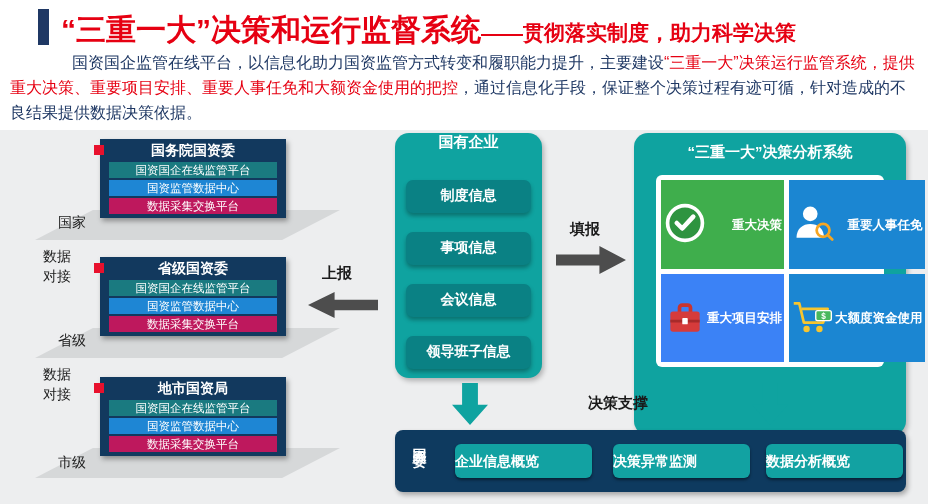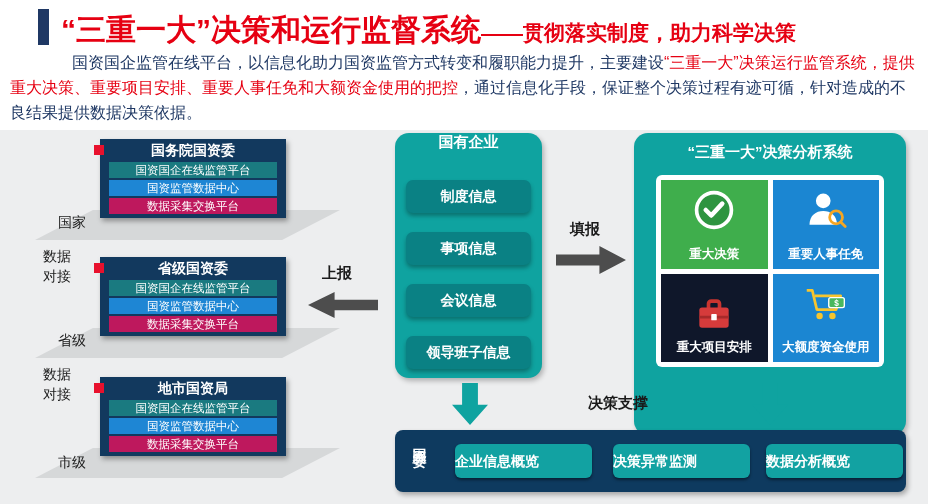--- a/index.html
+++ b/index.html
@@ -41,33 +41,33 @@
               clip-path:polygon(0 30%,62% 30%,62% 0,100% 50%,62% 100%,62% 70%,0 70%);}
   .arrow-down{position:absolute;width:36px;height:42px;background:#0fa3a0;z-index:4;
               clip-path:polygon(28% 0,72% 0,72% 52%,100% 52%,50% 100%,0 52%,28% 52%);}
 
   
   .ent-box{position:absolute;left:395px;top:3px;width:147px;height:245px;background:#0fa3a0;
            border-radius:14px;z-index:3;box-shadow:2px 3px 5px rgba(0,0,0,.25);}
   .ent-title{color:#fff;font-weight:bold;font-size:15px;text-align:center;}
   .ent-btn{position:absolute;left:11px;width:125px;height:33px;border-radius:7px;background:#0a8184;
            color:#fff;font-weight:bold;font-size:14px;text-align:center;line-height:33px;
-           box-shadow:0 3px 4px rgba(0,0,0,.3);}
+           box-shadow:0 3px 4px rgba(0,0,0,.3);font-family:Liberation Mono, monospace;}
 
   
   .ana-box{position:absolute;left:634px;top:3px;width:272px;height:302px;background:#0fa3a0;
            border-radius:14px;z-index:3;box-shadow:2px 3px 5px rgba(0,0,0,.25);}
   .ana-title{color:#fff;font-weight:bold;font-size:15px;text-align:center;padding-top:10px;}
   .ana-panel{position:absolute;left:22px;top:42px;width:228px;height:192px;background:#fff;border-radius:6px;
              padding:5px;box-sizing:border-box;display:grid;grid-template-columns:1fr 1fr;gap:5px;}
-  .tile{display:flex;flex-direction:column;align-items:center;justify-content:space-between;
+  .tile{display:flex;flex-direction:row;align-items:center;justify-content:space-between;
         padding:8px 2px 6px;box-sizing:border-box;}
   .tile-green{background:#3fae4c;}
   .tile-blue{background:#1b86d2;}
-  .tile-lightblue{background:#0f172a;justify-content:flex-end;}
+  .tile-lightblue{background:#3b82f6;justify-content:flex-end;}
   .tile-label{color:#fff;font-weight:bold;font-size:12.5px;white-space:nowrap;}
 
   .support-label{position:absolute;left:588px;top:264px;font-size:15px;font-weight:bold;color:#1a1a1a;z-index:4;}
 
   
   .bottom-bar{position:absolute;left:395px;top:300px;width:511px;height:62px;background:#0e3a5f;
               border-radius:8px;z-index:3;box-shadow:2px 3px 5px rgba(0,0,0,.3);}
   .bottom-label{position:absolute;left:16px;top:7px;height:50px;writing-mode:vertical-rl;
                 color:#fff;font-size:14px;font-weight:bold;letter-spacing:2px;}
   .bottom-btn{position:absolute;top:14px;width:137px;height:34px;background:#12a2a2;border-radius:6px;

